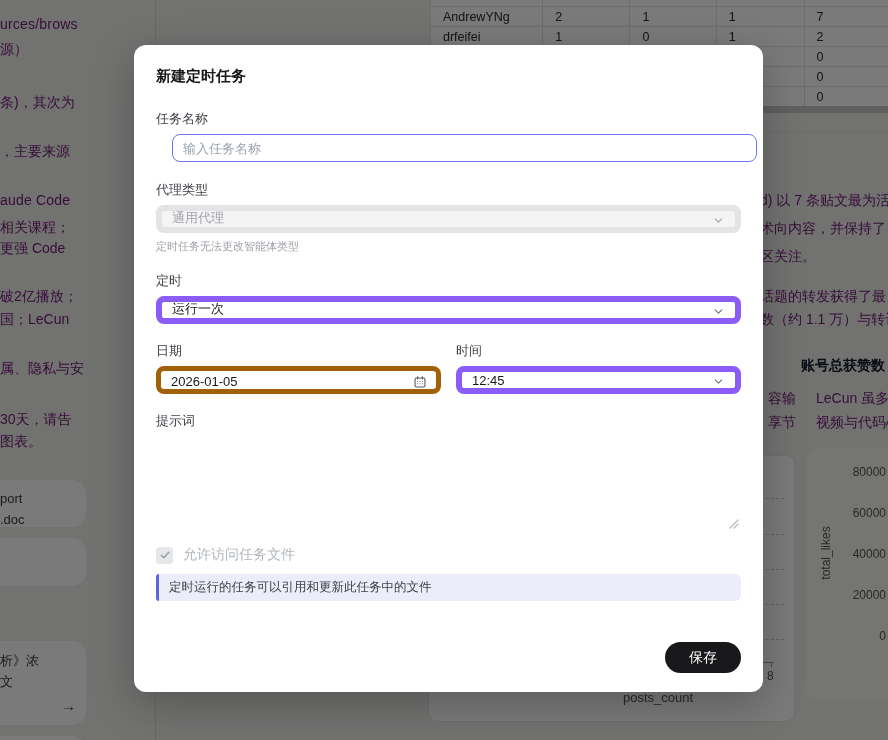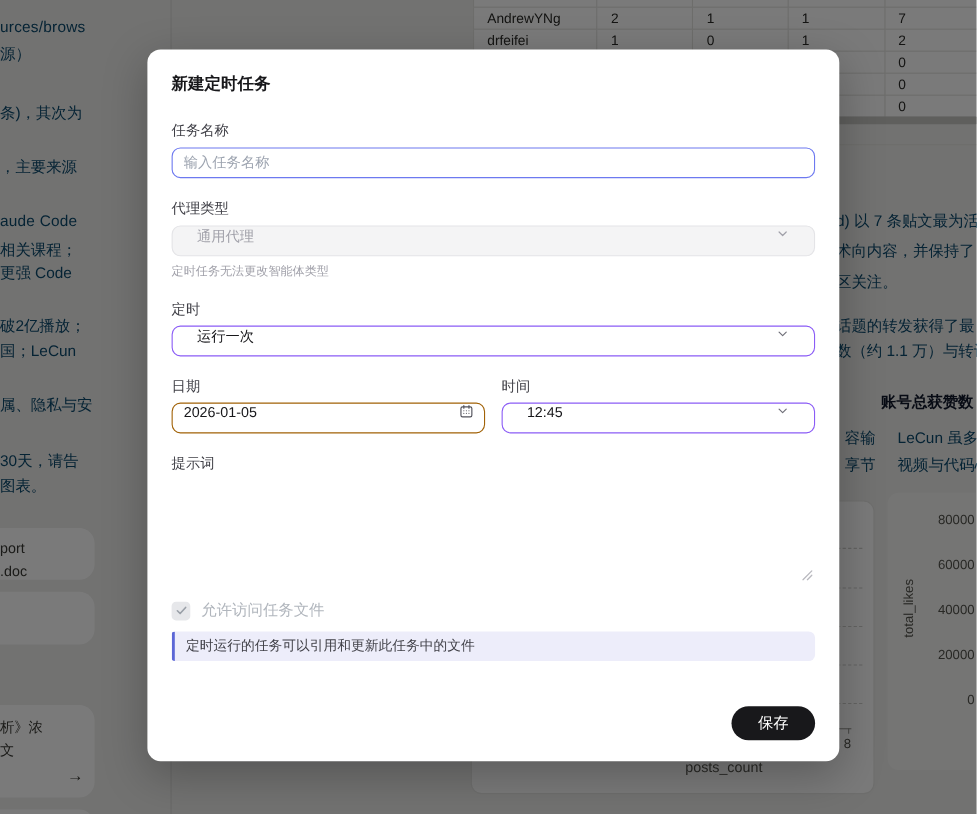--- a/index.html
+++ b/index.html
@@ -2,21 +2,21 @@
 <html><head>
 <meta charset="utf-8">
 <style>
   * { margin:0; padding:0; box-sizing:border-box; }
   html,body { width:888px; height:740px; }
   body { font-family:"Liberation Sans","DejaVu Sans",sans-serif; }
   .screen { position:relative; width:888px; height:740px; overflow:hidden; background:#eeeeec; }
 
   
   .page { position:absolute; inset:0; }
-  .frag { position:absolute; font-size:14px; color:#0c4a6e; white-space:nowrap; line-height:17px; }
+  .frag { position:absolute; font-size:14px; color:#701a75; white-space:nowrap; line-height:17px; }
   .frag.en { letter-spacing:.2px; }
   .frag.bold { font-weight:700; color:#0f172a; }
   .v-divider { position:absolute; left:155px; top:0; width:1px; height:740px; background:#d9d9d6; }
 
   .file-card { position:absolute; left:-20px; width:106px; background:#ffffff; border-radius:14px;
                padding:8px 10px 8px 20px; font-size:13px; color:#3a3a35; line-height:21px; }
   .file-card .arrow { position:absolute; right:10px; bottom:9px; font-size:15px; color:#3a3a35; }
 
   .table-card { position:absolute; left:430px; top:-14px; width:470px; background:#ffffff; }
   table.stats { border-collapse:collapse; table-layout:fixed; background:#fff; }
@@ -39,30 +39,30 @@
 
   
   .overlay { position:absolute; inset:0; background:rgba(0,0,0,0.52); }
 
   
   .modal { position:absolute; left:134px; top:45px; width:629px; height:647px; background:#ffffff;
            border-radius:12px; box-shadow:0 12px 40px rgba(0,0,0,.25); }
   .m-title { position:absolute; left:22px; top:22px; font-size:15px; font-weight:700; color:#18181b; }
   .m-label { position:absolute; left:22px; font-size:13px; color:#3f3f46; }
   .ctl { position:absolute; left:22px; width:585px; height:28px; border-radius:8px; font-size:13px; }
-  input.ctl, textarea.ctl { font-family:Liberation Serif, serif; outline:none; }
+  input.ctl, textarea.ctl { font-family:Liberation Sans, sans-serif; outline:none;margin-left:16px; }
   .input-focus { border:1.5px solid #6d79f0; padding:0 10px; color:#18181b; }
   .input-focus::placeholder, textarea::placeholder { color:#9ca3af; }
-  .selectbox { border:1px solid #8b5cf6; background:#fff; display:flex; align-items:flex-start;
-               justify-content:space-between; padding:0 22px; color:#18181b; }
+  .selectbox { border:6px solid #8b5cf6; background:#fff; display:flex; align-items:flex-end;
+               justify-content:space-between; padding:0 10px; color:#18181b; }
   .selectbox.disabled { background:#f4f4f5; border-color:#e4e4e7; color:#a1a1aa; }
   .m-helper { position:absolute; left:22px; font-size:11px; color:#a1a1aa; }
   .half { width:285px; }
   .right-col { left:322px !important; }
-  .datebox { border:1px solid #a16207; background:#fff; display:flex; align-items:flex-start;
+  .datebox { border:5px solid #a16207; background:#fff; display:flex; align-items:flex-end;
              justify-content:space-between; padding:0 9px 0 10px; color:#18181b; }
   textarea.ctl { height:89px; border:1px solid #d4d4d8; padding:8px 10px; resize:none; color:#18181b; line-height:18px; }
   .resize-grip { position:absolute; left:595px; top:470px; width:10px; height:10px; pointer-events:none; }
   .chk-row { position:absolute; left:22px; top:501px; display:flex; align-items:center; gap:10px; }
   .chk { width:17px; height:17px; border-radius:4px; background:#e6e7ea; display:flex;
          align-items:center; justify-content:center; }
   .chk-label { font-size:14px; color:#b1b6bd; }
   .callout { position:absolute; left:22px; top:529px; width:585px; min-height:27px;
              background:#ededfa; border-left:3px solid #5c67d6; border-radius:3px 6px 6px 3px;
              display:flex; align-items:center; padding:5px 12px 5px 10px; font-size:12.5px; color:#3f3f46; }

